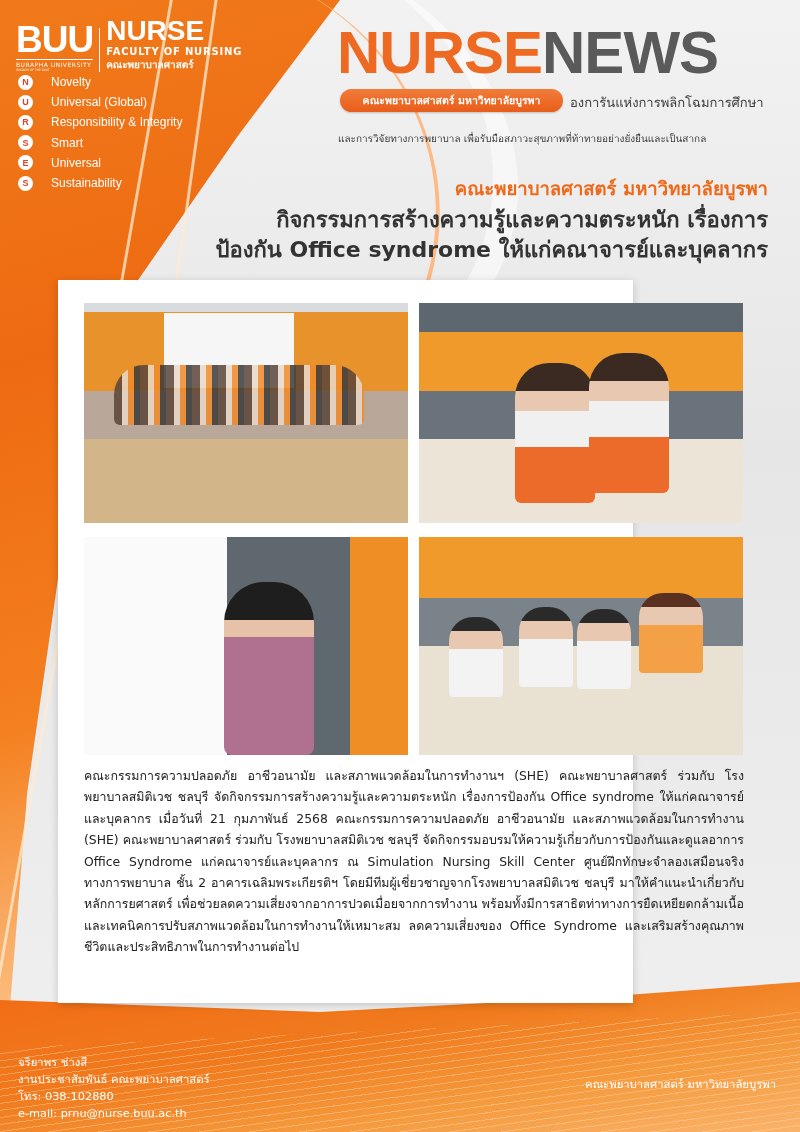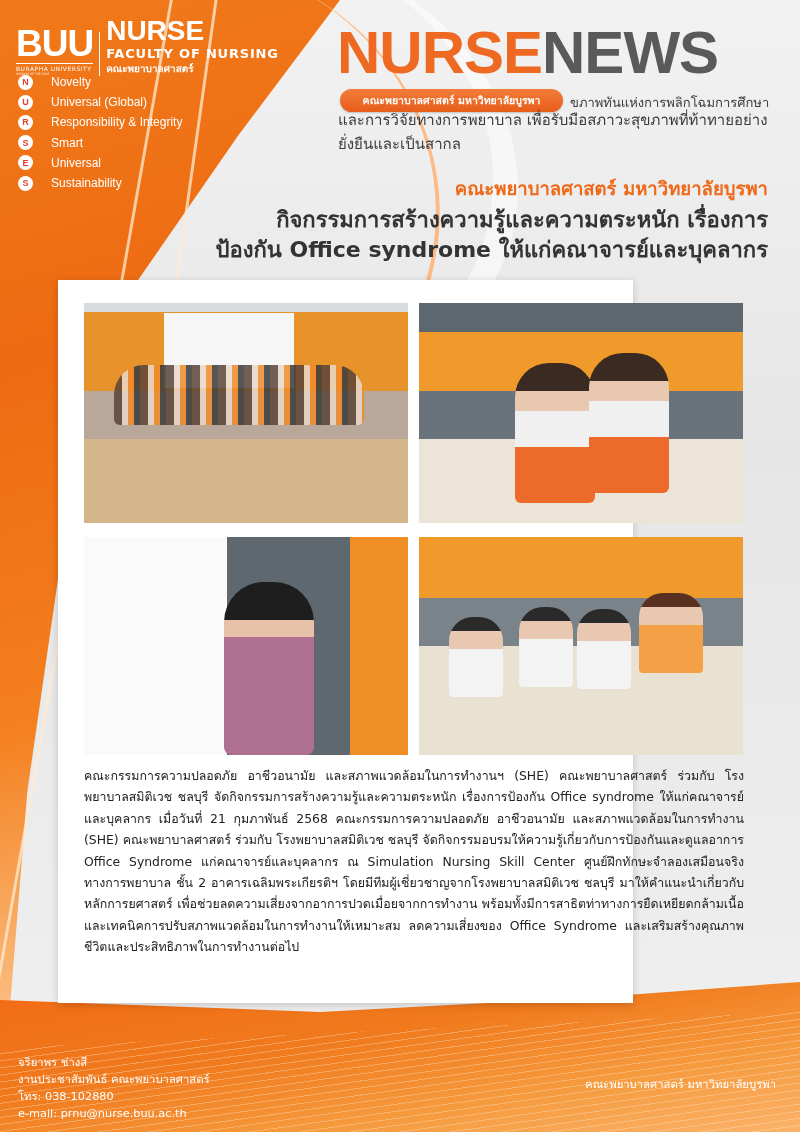--- a/index.html
+++ b/index.html
@@ -43,21 +43,21 @@
   }
 
   
   .logo { position: absolute; left: 16px; top: 18px; color: #fff; }
   .logo-row { display: flex; align-items: flex-end; }
   .logo-buu { font-family: "Liberation Sans", sans-serif; font-weight: 700; font-size: 37px; line-height: 34px; letter-spacing: -1px; }
   .logo-buu-sub { font-size: 6px; letter-spacing: 0.5px; border-top: 1px solid #fff; margin-top: 2px; padding-top: 1px; }
   .logo-buu-tag { font-size: 3px; opacity: 0.9; }
   .logo-sep { width: 1px; height: 44px; background: #fff; margin: 0 6px; }
   .logo-nurse { font-family: "Liberation Sans", sans-serif; font-weight: 700; font-size: 28px; line-height: 26px; }
-  .logo-fon { font-size: 13px; font-weight: 700; letter-spacing: 0.8px; margin-top: 2px; }
+  .logo-fon { font-size: 10px; font-weight: 700; letter-spacing: 0.8px; margin-top: 2px; }
   .logo-th { font-size: 10px; font-weight: 700; }
 
   .values { position: absolute; left: 18px; top: 72px; }
   .value-row { display: flex; align-items: center; height: 20.2px; }
   .value-badge {
     width: 15px; height: 15px; border-radius: 50%; background: #fff; color: #e2432a;
     font-size: 9px; font-weight: 700; display: flex; align-items: center; justify-content: center;
     font-family: "Liberation Sans", sans-serif;
   }
   .value-label { color: #fff; font-size: 12px; margin-left: 18px; font-family: "Liberation Sans", sans-serif; }
@@ -69,21 +69,21 @@
   }
   .mast-nurse { color: #ee6a22; }
   .mast-news { color: #5a5a5a; margin-left: 0; }
   .mast-pill {
     position: absolute; left: 340px; top: 89px; width: 223px; height: 23px; border-radius: 12px;
     background: linear-gradient(180deg, #f27c3a, #e85d1a);
     color: #fff; font-size: 10.5px; font-weight: 700; display: flex; align-items: center; justify-content: center;
     box-shadow: 0 1px 2px rgba(0,0,0,0.2);
   }
   .mast-tag1 { position: absolute; left: 570px; top: 92px; color: #3c3c3c; font-size: 13px; }
-  .mast-tag2 { position: absolute; left: 338px; top: 108px; color: #3c3c3c; font-size: 15px; }
+  .mast-tag2 { position: absolute; left: 338px; top: 131px; color: #3c3c3c; font-size: 10px; }
 
   
   .hl { position: absolute; right: 32px; text-align: right; }
   .hl-org { top: 174px; color: #ee6a1a; font-weight: 700; font-size: 18.5px; }
   .hl-title1 { top: 202px; color: #333; font-weight: 700; font-size: 22px; }
   .hl-title2 { top: 232px; color: #333; font-weight: 700; font-size: 22px; }
 
   
   .card {
     position: absolute; left: 58px; top: 280px; width: 575px; height: 723px;
@@ -169,21 +169,21 @@
   <div class="value-row">
       <span class="value-badge">S</span>
       <span class="value-label">Sustainability</span>
     </div>
 </div>
 
 <div class="mast-title">
   <span class="mast-nurse">NURSE</span><span class="mast-news">NEWS</span>
 </div>
 <div class="mast-pill">คณะพยาบาลศาสตร์ มหาวิทยาลัยบูรพา</div>
-<div class="mast-tag1">ขภาพทันแห่งการพลิกโฉมการศึกษา</div>
+<div class="mast-tag1">องการันแห่งการพลิกโฉมการศึกษา</div>
 <div class="mast-tag2">และการวิจัยทางการพยาบาล เพื่อรับมือสภาวะสุขภาพที่ท้าทายอย่างยั่งยืนและเป็นสากล</div>
 
 <div class="hl hl-org">คณะพยาบาลศาสตร์ มหาวิทยาลัยบูรพา</div>
 <div class="hl hl-title1">กิจกรรมการสร้างความรู้และความตระหนัก เรื่องการ</div>
 <div class="hl hl-title2">ป้องกัน Office syndrome ให้แก่คณาจารย์และบุคลากร</div>
 
 <div class="card">
   <div class="photo p1" title="Group photo of participants in training room">
     <div class="screen"></div>
     <div class="people"></div>

